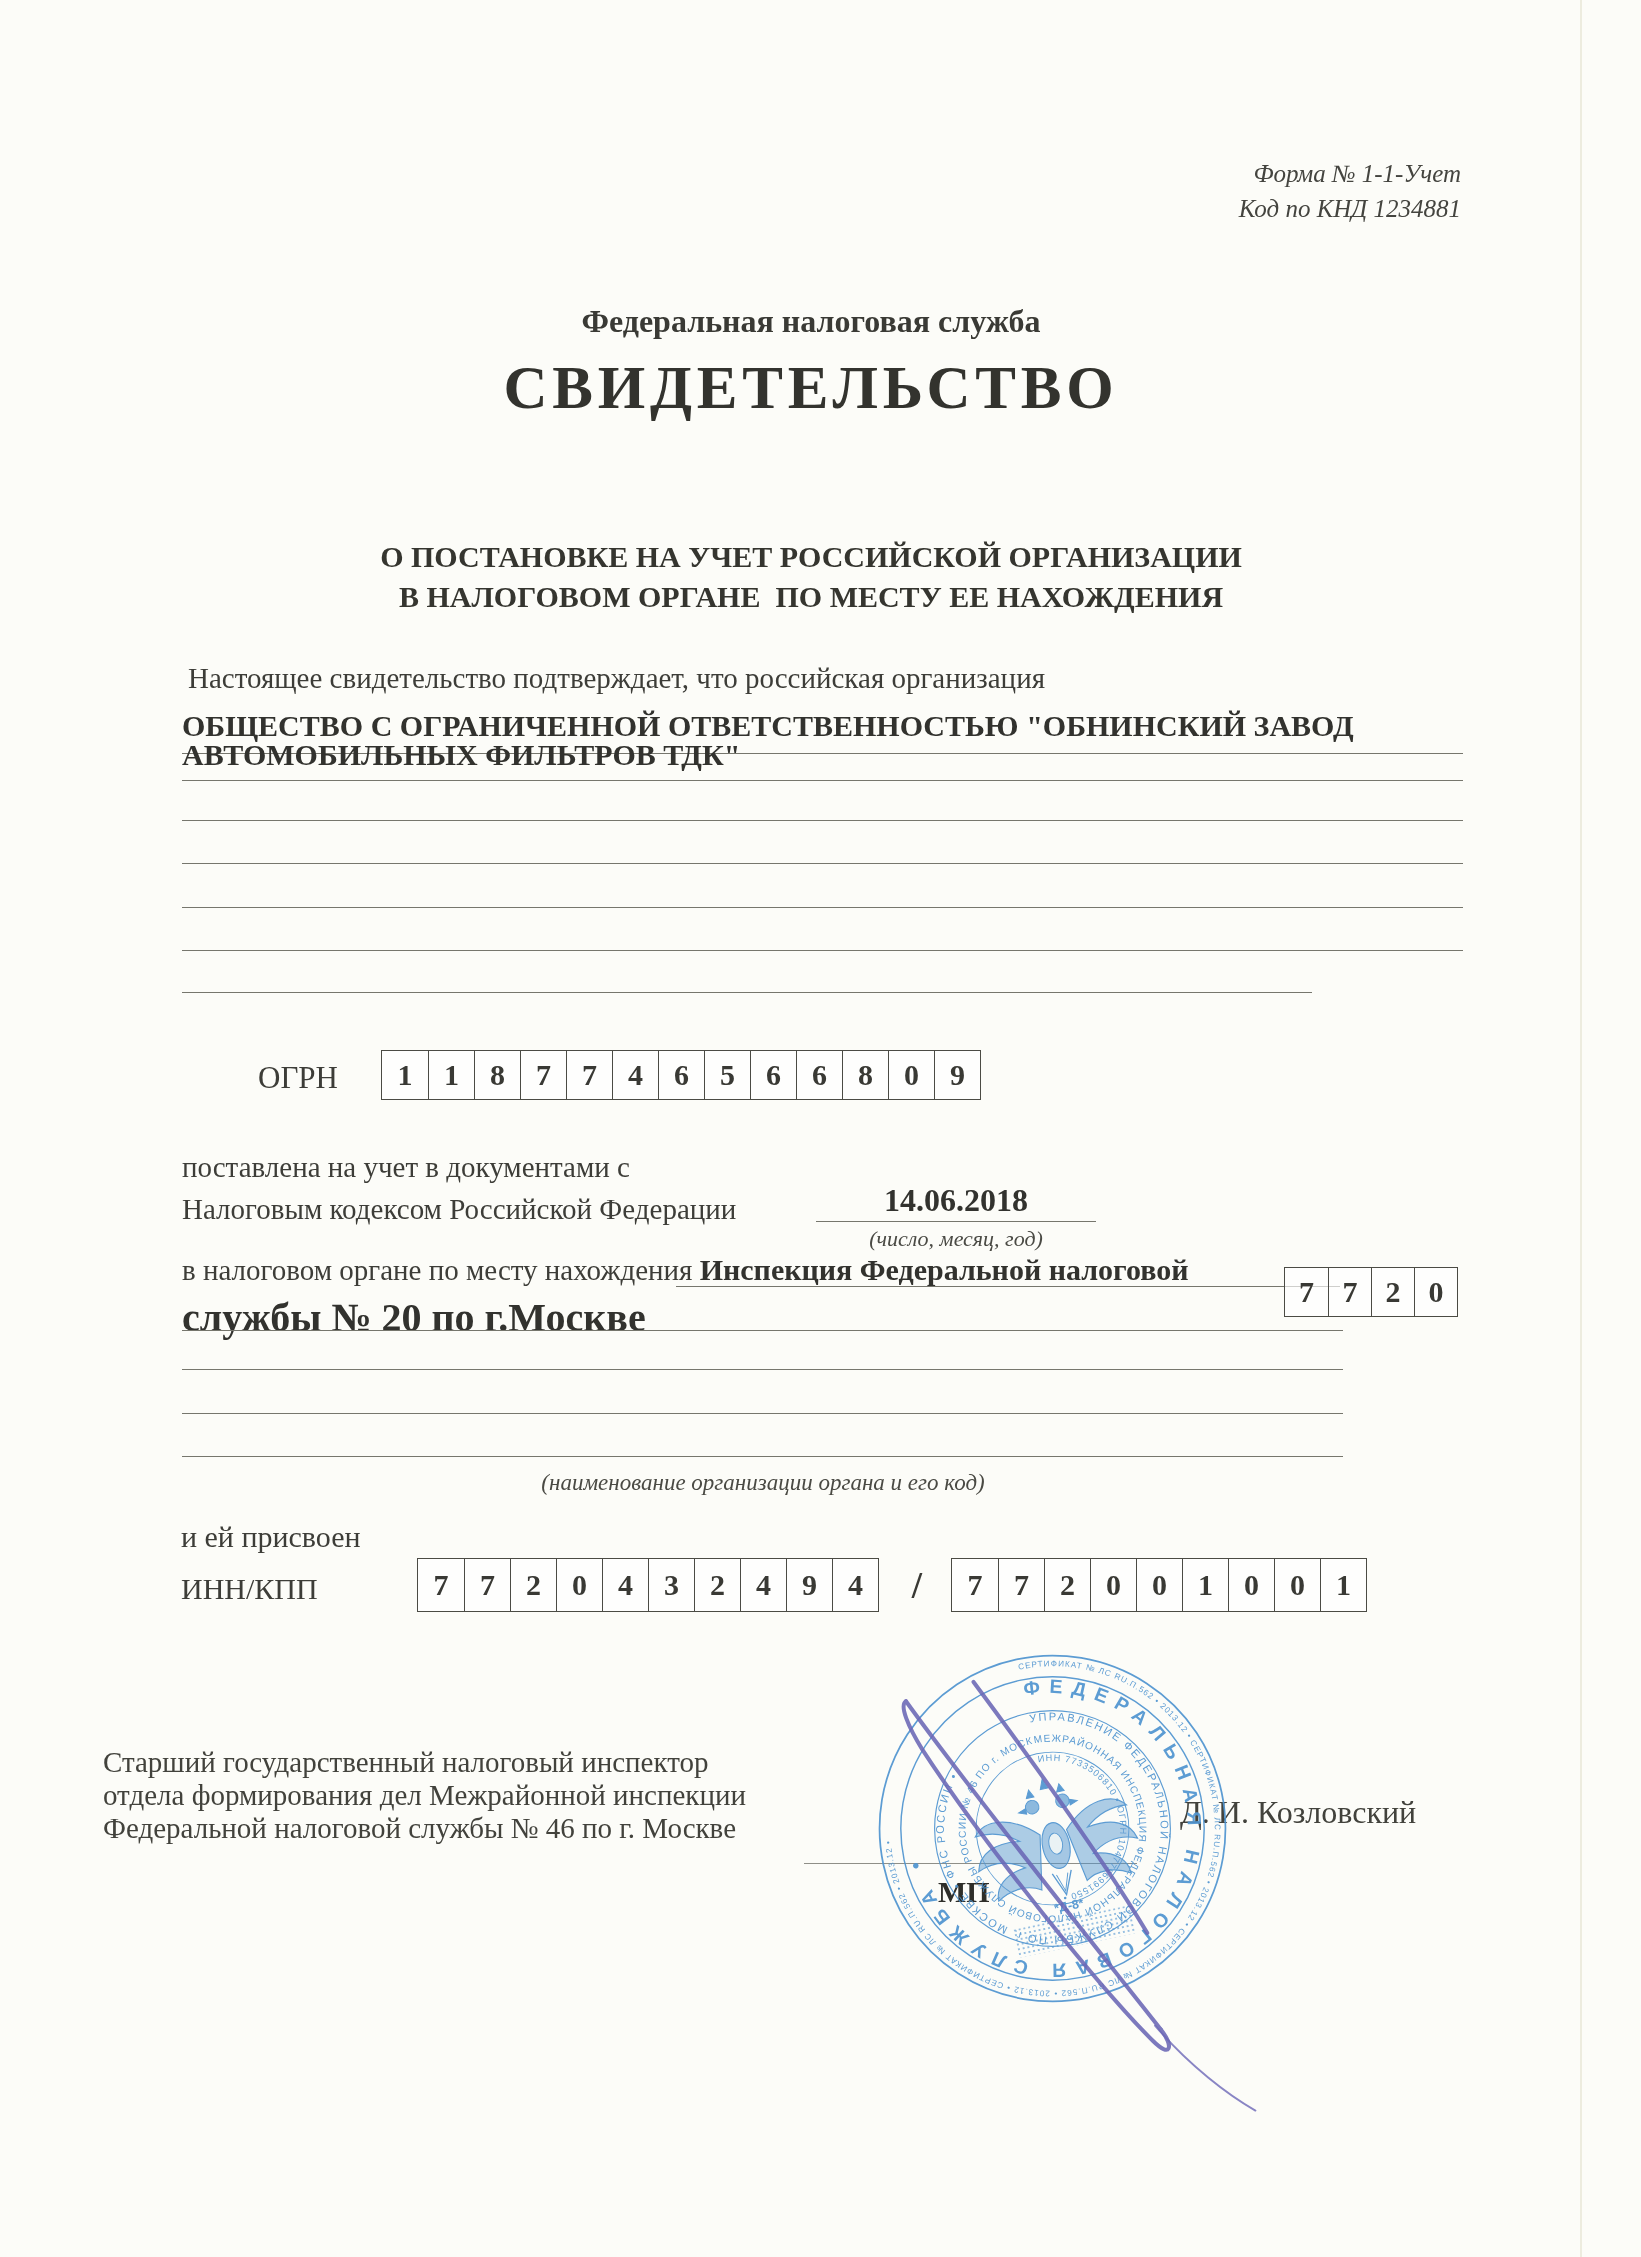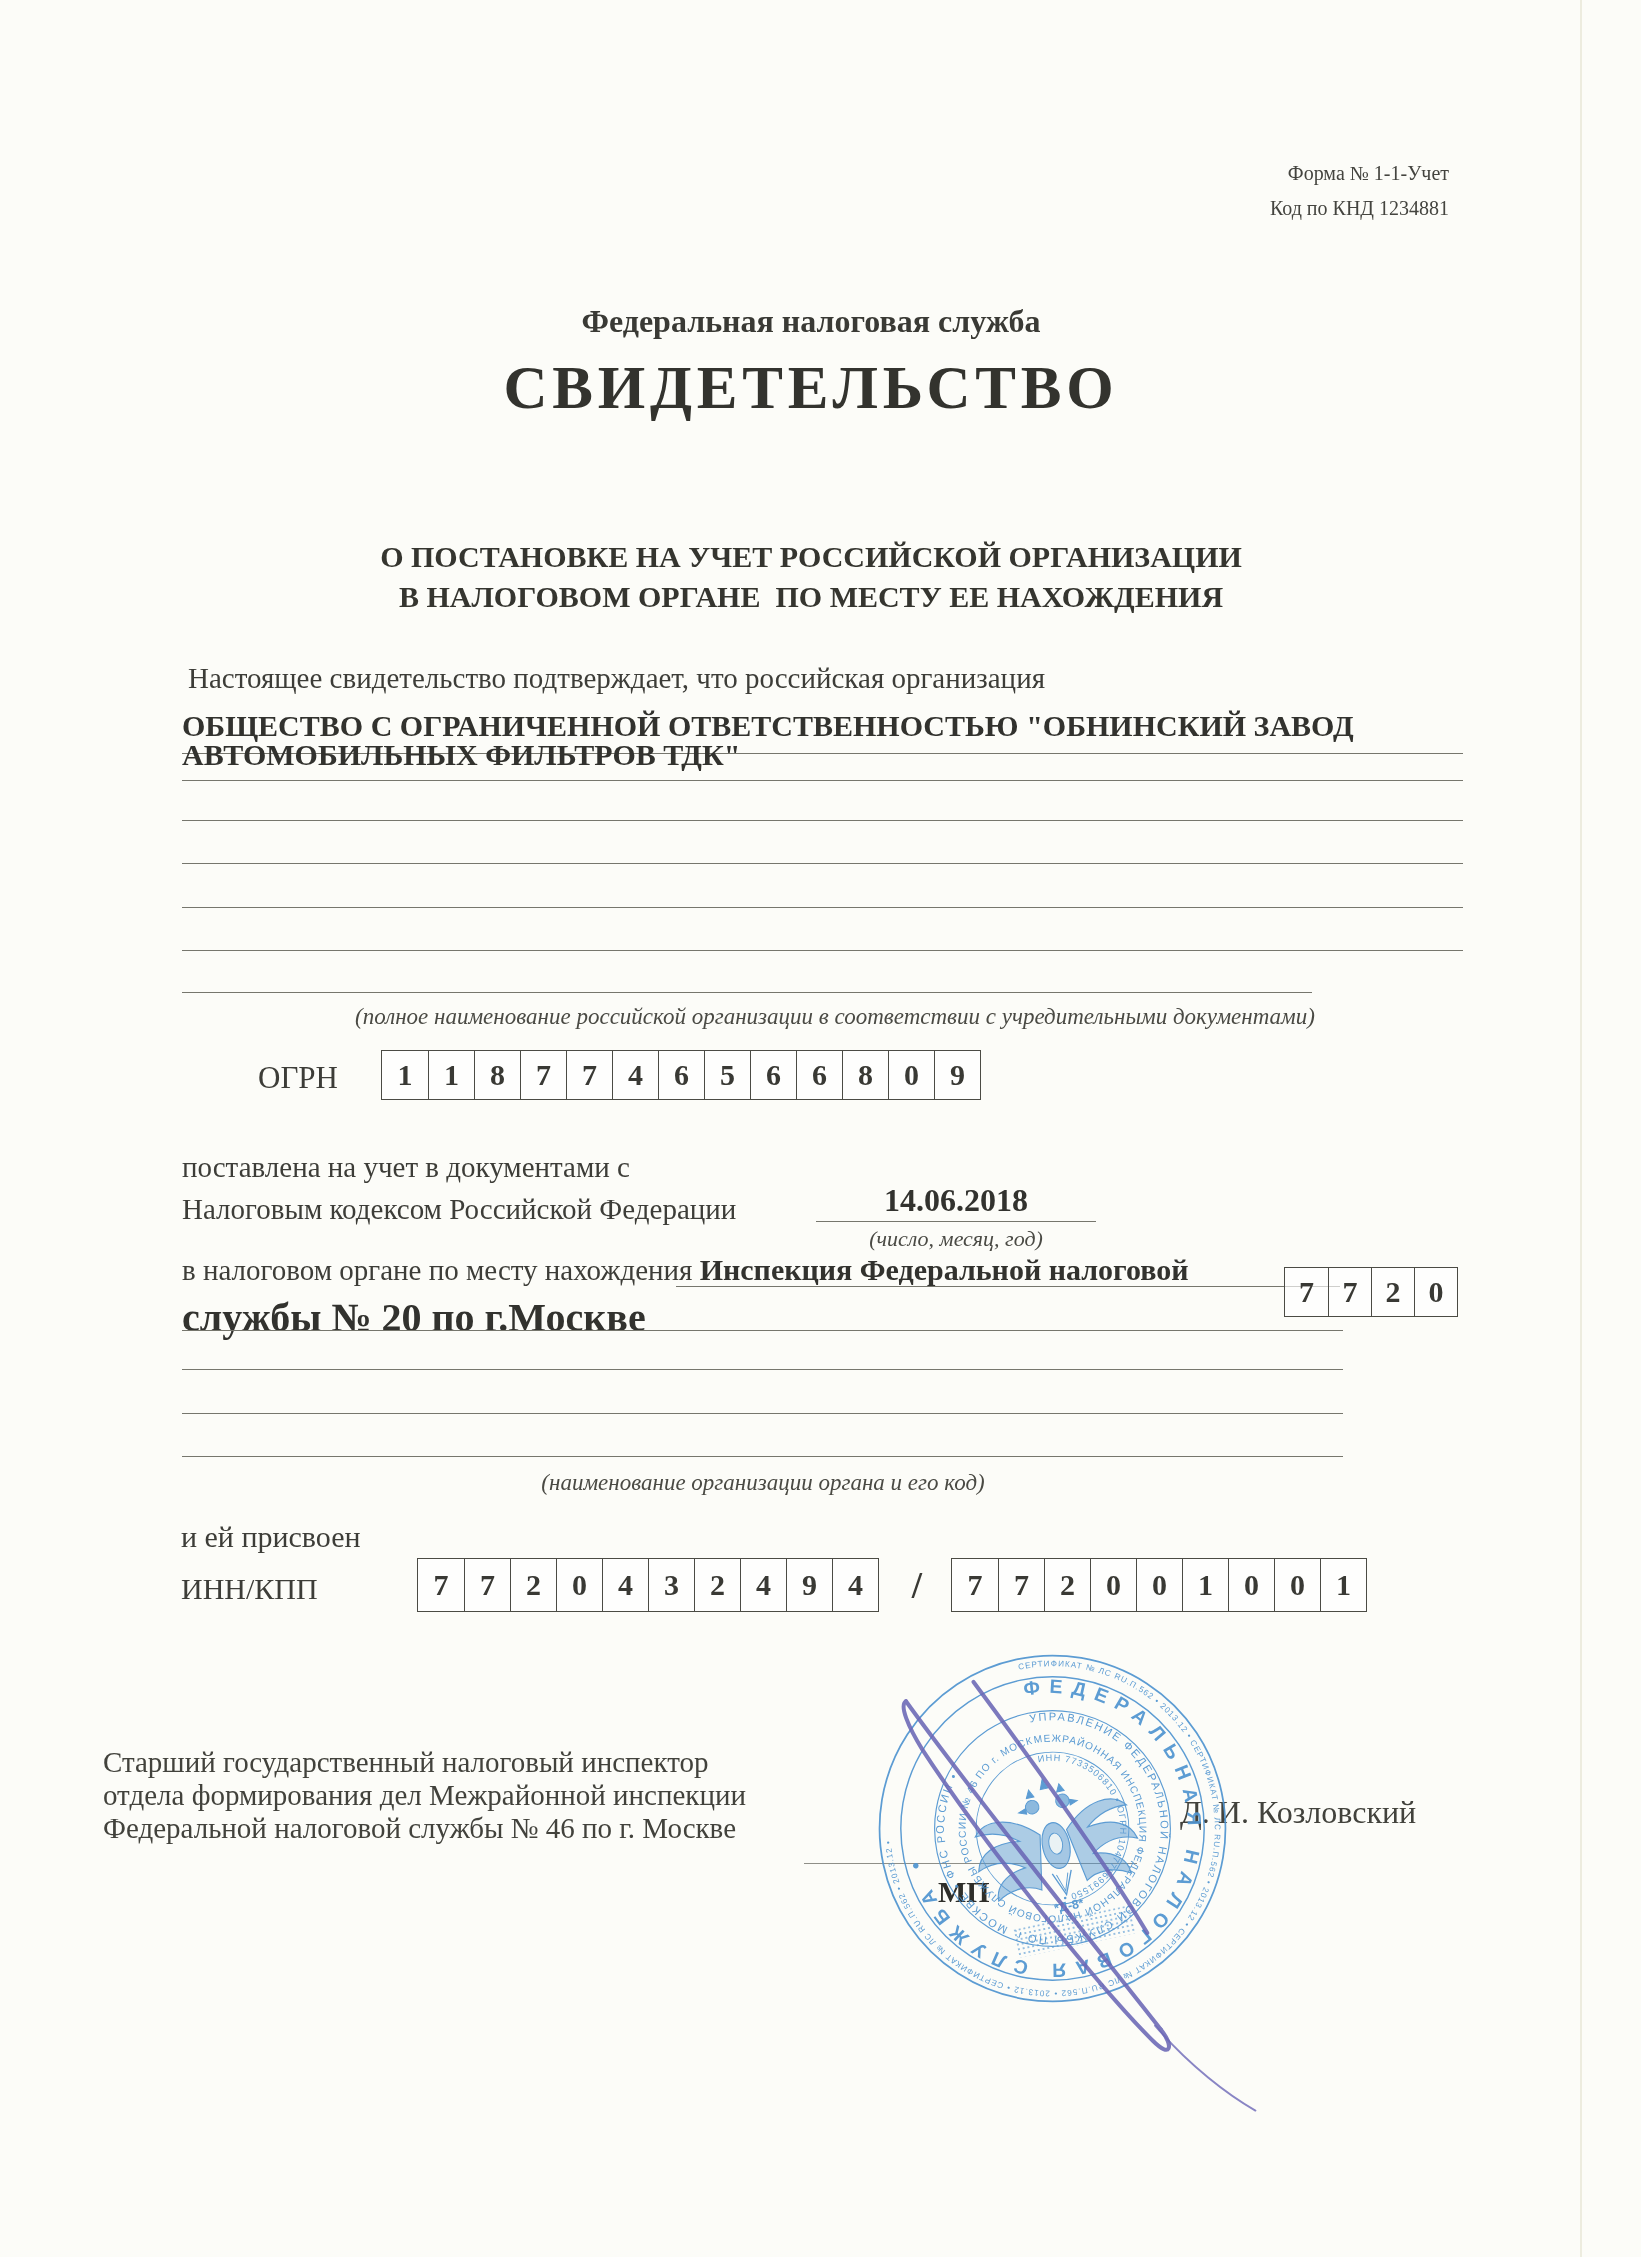--- a/index.html
+++ b/index.html
@@ -29,21 +29,21 @@
   .caption{font-style:italic;font-size:23px;color:#4a4a44;}
   svg{display:block;}
 </style>
 </head>
 <body>
 
 <div class="page">
 
   <div class="scan-edge" style="left:1580px;"></div>
 
-  <div class="abs right" style="top:156px;right:192px;font-size:20px;line-height:35px;color:#44443f;">
+  <div class="abs right" style="top:156px;right:180px;font-size:25px;line-height:35px;color:#44443f;font-style:italic;">
     <div>Форма № 1-1-Учет</div>
     <div>Код по КНД 1234881</div>
   </div>
 
   <div class="abs center bold" style="top:303px;left:0;width:1622px;font-size:32px;color:#3a3a35;">Федеральная налоговая служба</div>
   <div class="abs center bold" style="top:353px;left:0;width:1622px;font-size:61px;letter-spacing:4.8px;color:#33332e;">СВИДЕТЕЛЬСТВО</div>
 
   <div class="abs center bold" style="top:537px;left:0;width:1622px;font-size:30px;line-height:40px;color:#35352f;">
     <div>О ПОСТАНОВКЕ НА УЧЕТ РОССИЙСКОЙ ОРГАНИЗАЦИИ</div>
     <div class="pre">В НАЛОГОВОМ ОРГАНЕ  ПО МЕСТУ ЕЕ НАХОЖДЕНИЯ</div>
@@ -52,21 +52,20 @@
   <div class="abs" style="top:662px;left:188px;font-size:29px;">Настоящее свидетельство подтверждает, что российская организация</div>
   <div class="fill-line" style="top:693px;left:182px;width:1281px;height:44px;margin-top:16px;">ОБЩЕСТВО С ОГРАНИЧЕННОЙ ОТВЕТСТВЕННОСТЬЮ "ОБНИНСКИЙ ЗАВОД</div>
   <div class="fill-line" style="top:738px;left:182px;width:1281px;height:42px;">АВТОМОБИЛЬНЫХ ФИЛЬТРОВ ТДК"</div>
 
   <div class="rule" style="top:820px;left:182px;width:1281px;"></div>
   <div class="rule" style="top:863px;left:182px;width:1281px;"></div>
   <div class="rule" style="top:907px;left:182px;width:1281px;"></div>
   <div class="rule" style="top:950px;left:182px;width:1281px;"></div>
   <div class="rule" style="top:992px;left:182px;width:1130px;"></div>
 
-  <div class="abs center caption" style="top:1004px;left:241px;width:1188px;">(полное наименование российской организации в соответствии с учредительными документами)</div>
 
   <div class="abs" style="top:1060px;left:258px;font-size:31px;">ОГРН</div>
   <div class="boxrow row13" style="top:1050px;left:381px;">
       <span class="cell">1</span>
       <span class="cell">1</span>
       <span class="cell">8</span>
       <span class="cell">7</span>
       <span class="cell">7</span>
       <span class="cell">4</span>
       <span class="cell">6</span>

